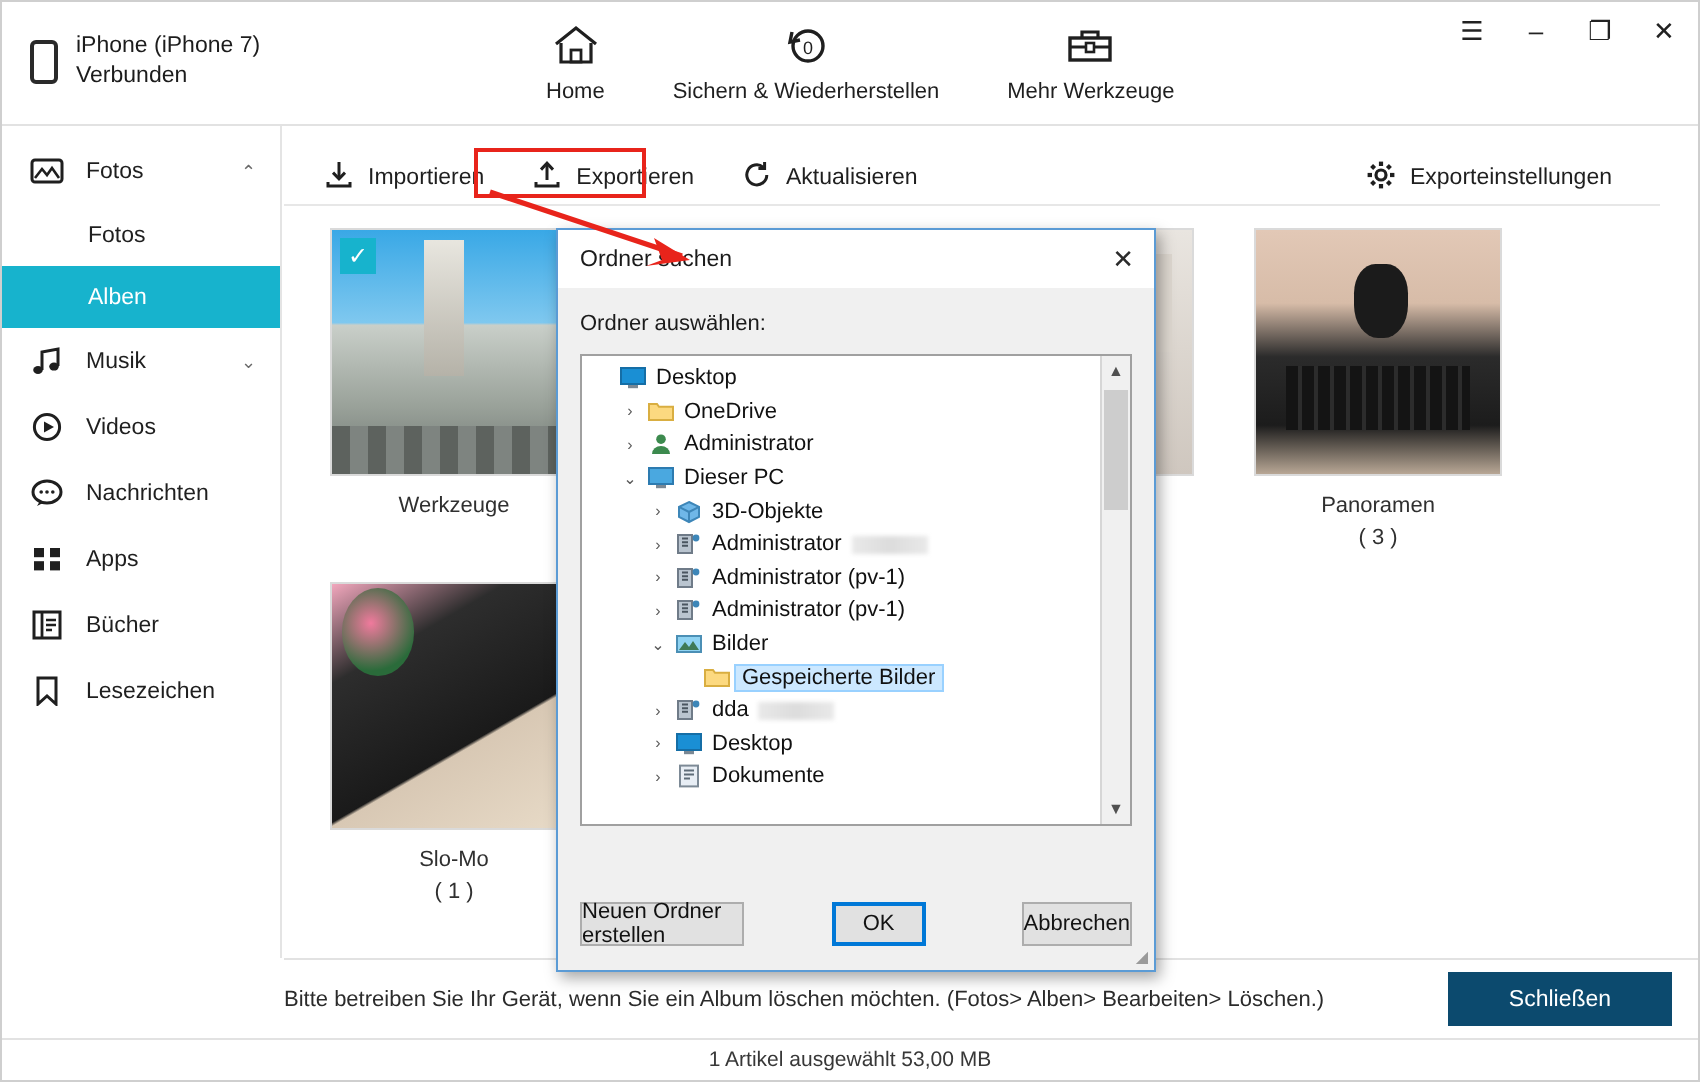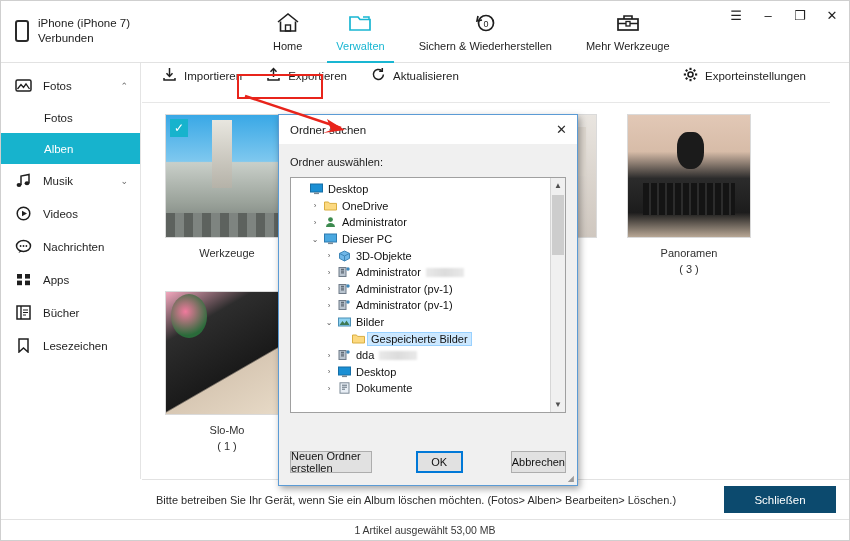--- a/index.html
+++ b/index.html
@@ -72,21 +72,21 @@
   .side-sub {
     height: 31px; display: flex; align-items: center;
     padding-left: 43px; font-size: 11.5px; color: #1f1f1f; cursor: pointer;
   }
   .side-sub.selected { background: #17b3cd; color: #ffffff; }
 
   
   .toolbar {
     position: absolute; left: 141px; top: 62px; width: 688px; height: 40px;
     background: #ffffff; border-bottom: 1px solid #e7e7e7;
-    display: flex; align-items: flex-start;
+    display: flex; align-items: flex-end;
   }
   .tb-btn {
     display: flex; align-items: center; gap: 7px;
     font-size: 11.5px; color: #1f1f1f; cursor: pointer;
     padding: 4px 8px; margin-left: 8px;
   }
   .tb-btn:first-child { margin-left: 12px; }
   .tb-gear { margin-left: auto; margin-right: 16px; }
 
   
@@ -144,21 +144,21 @@
     background:#1b1b1b;border-radius:40% 40% 45% 45%;}
   .art-cat::after{content:"";position:absolute;left:12%;top:56%;width:76%;height:26%;
     background: repeating-linear-gradient(90deg,#141414 0 6px,#2c2c2c 6px 8px);}
 
   
   .notice {
     position: absolute; left: 141px; top: 478px; width: 707px; height: 40px;
     background: #ffffff; border-top: 1px solid #e2e2e2;
     display: flex; align-items: center;
   }
-  .notice-text { font-size: 11px; color: #2b2b2b; margin-left: 14px; }
+  .notice-text { font-size: 11px; color: #2b2b2b; }
   .close-btn {
     margin-left: auto; margin-right: 13px;
     width: 112px; height: 27px; background: #0c4a6e; color: #fff;
     font-size: 11.5px; display: flex; align-items: center; justify-content: center;
     cursor: pointer;
   }
   .statusbar {
     position: absolute; left: 0; top: 518px; width: 848px; height: 21px;
     border-top: 1px solid #e2e2e2; background: #ffffff;
     display: flex; align-items: center; justify-content: center;
@@ -249,29 +249,20 @@
         <span class="ico">
           <svg width="24" height="22" viewBox="0 0 24 22">
               <path d="M2 10 L12 2 L22 10" fill="none" stroke="#1f1f1f" stroke-width="1.6"></path>
               <path d="M4.5 9.5 V19 H19.5 V9.5" fill="none" stroke="#1f1f1f" stroke-width="1.6"></path>
               <rect x="9.5" y="13" width="5" height="6" fill="none" stroke="#1f1f1f" stroke-width="1.4"></rect>
             </svg>
         </span>
         <span class="lbl">Home</span>
       </div>
 
-      <div class="navtab active">
-        <span class="ico">
-          <svg width="26" height="22" viewBox="0 0 26 22">
-              <path d="M2 5 h8 l2 2.5 h10 V18 H2 Z" fill="none" stroke="#19b6d2" stroke-width="1.7"></path>
-              <path d="M15 5 h6 v2.5" fill="none" stroke="#19b6d2" stroke-width="1.5"></path>
-            </svg>
-        </span>
-        <span class="lbl">Verwalten</span>
-      </div>
 
       <div class="navtab">
         <span class="ico">
           <svg width="26" height="22" viewBox="0 0 26 22">
               <circle cx="14" cy="11" r="7.5" fill="none" stroke="#1f1f1f" stroke-width="1.7"></circle>
               <text x="14" y="15" font-size="9" text-anchor="middle" fill="#1f1f1f" font-family="Liberation Sans">0</text>
               <path d="M6 4 L5 9 L10 8" fill="none" stroke="#1f1f1f" stroke-width="1.7"></path>
             </svg>
         </span>
         <span class="lbl">Sichern &amp; Wiederherstellen</span>

